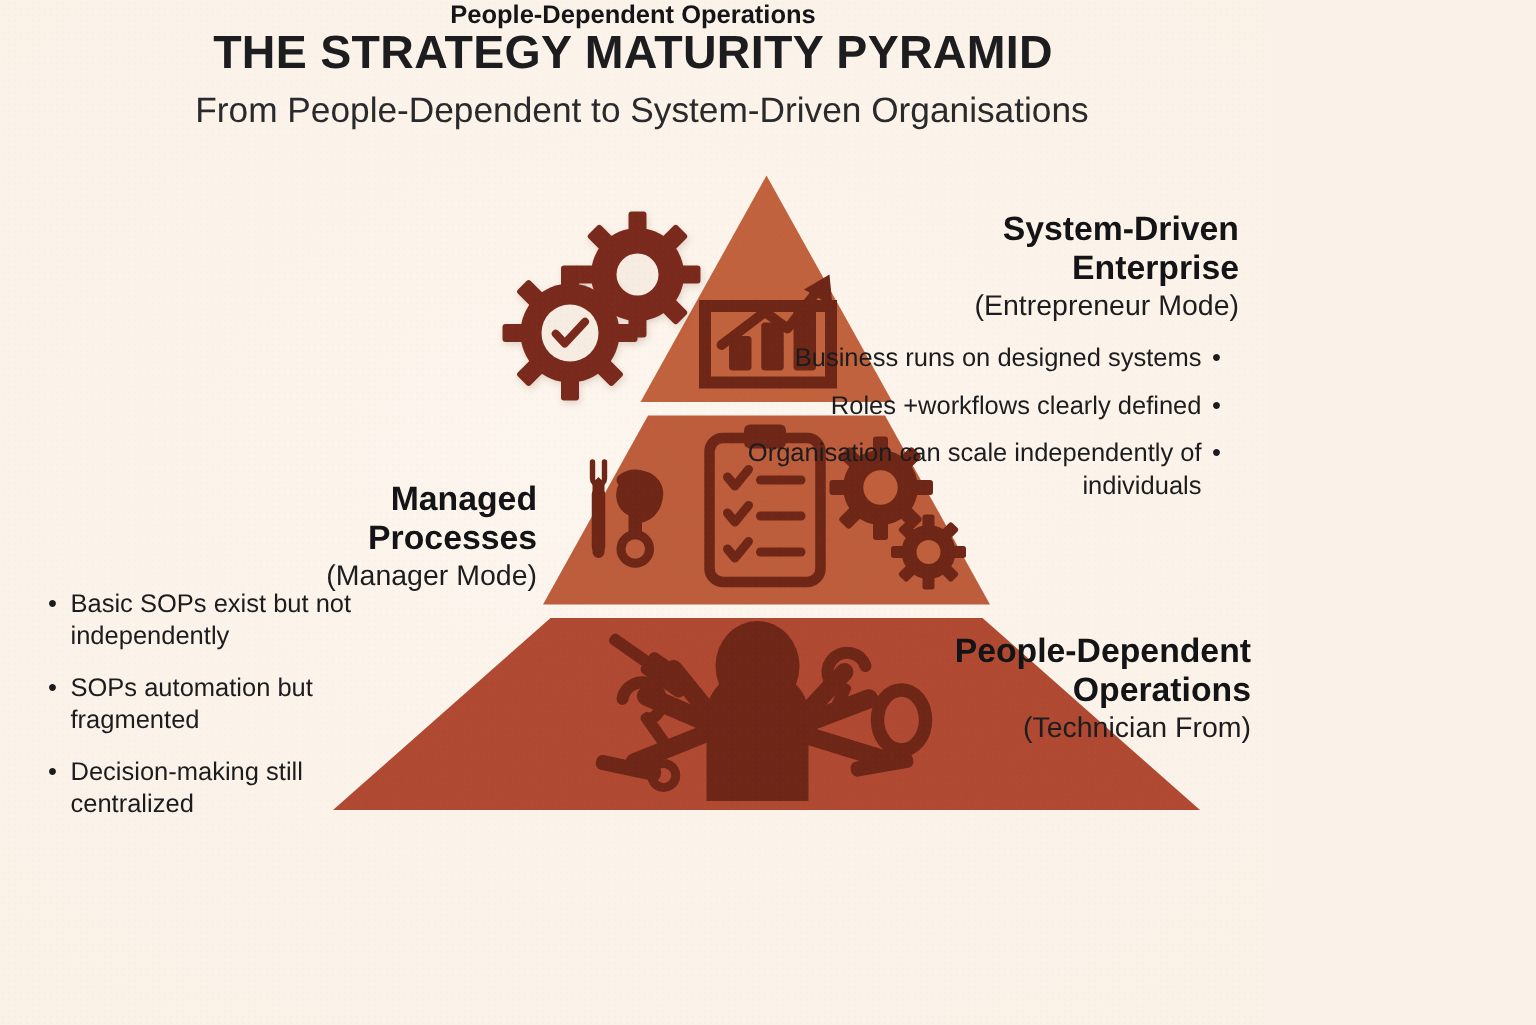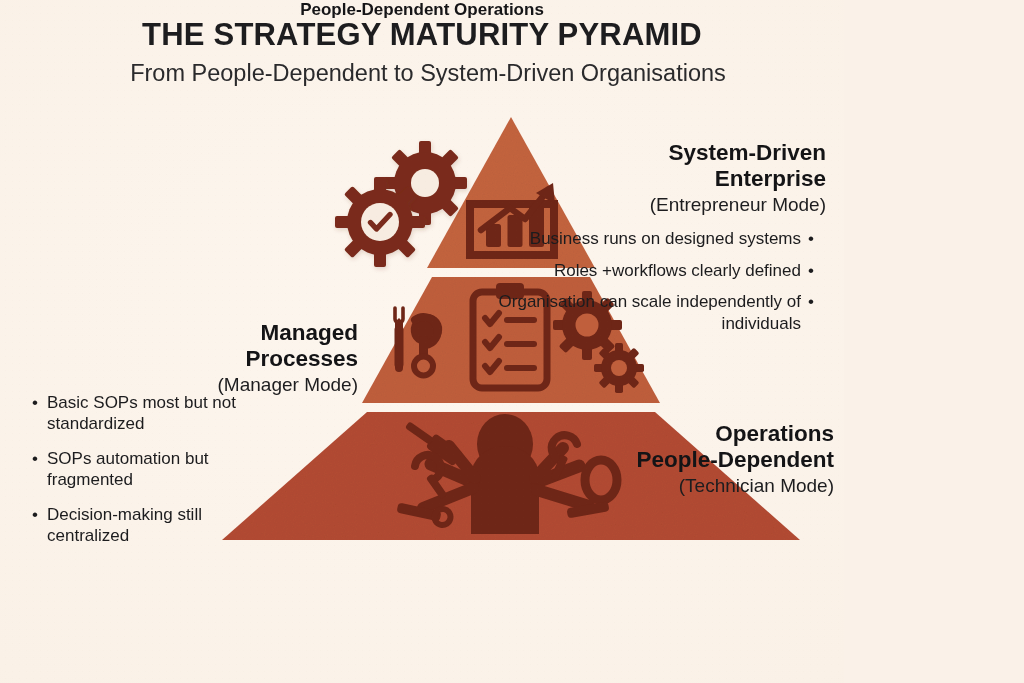--- a/index.html
+++ b/index.html
@@ -389,31 +389,31 @@
   <div class="block" id="mid-head-block">
     <div class="block-head">
       <div>Managed</div>
       <div>Processes</div>
     </div>
     <div class="block-mode">(Manager Mode)</div>
   </div>
 
   <div class="block" id="mid-bullets-block">
     <ul class="bullets">
-      <li>Basic SOPs most but not standardized</li>
+      <li>Basic SOPs exist but not independently</li>
       <li>SOPs automation but fragmented</li>
       <li>Decision-making still centralized</li>
     </ul>
   </div>
 
   <div class="block" id="bot-head-block">
     <div class="block-head">
+      <div>People-Dependent</div>
       <div>Operations</div>
-      <div>People-Dependent</div>
     </div>
-    <div class="block-mode">(Technician Mode)</div>
+    <div class="block-mode">(Technician From)</div>
   </div>
 
   <div id="bottom-block">
     <div id="bottom-title">People-Dependent Operations</div>
   </div>
 
 </div>
 
 </body></html>

